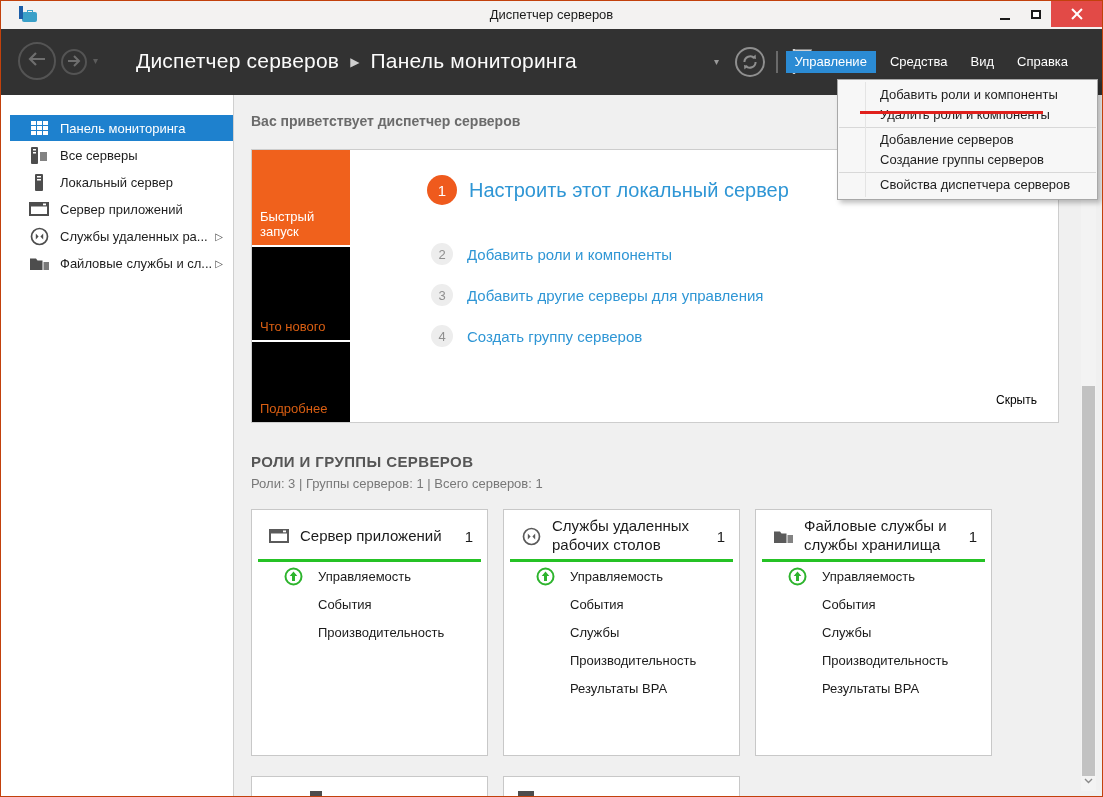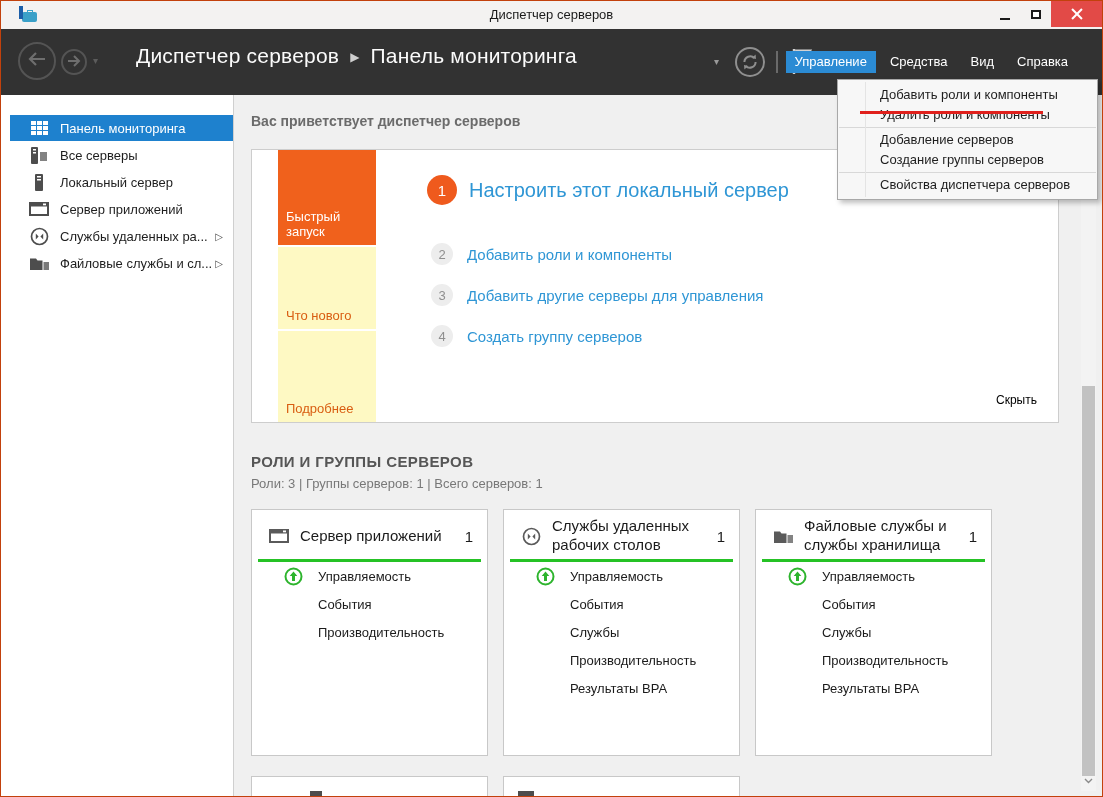--- a/index.html
+++ b/index.html
@@ -24,21 +24,21 @@
   .g-close::before,.g-close::after{content:"";position:absolute;left:-1px;top:5px;width:14px;height:2px;background:#fff;}
   .g-close::before{transform:rotate(45deg);} .g-close::after{transform:rotate(-45deg);}
 
   
   .header{position:absolute;left:0;top:28px;width:100%;height:66px;background:#323232;}
   .nav-back{position:absolute;left:17px;top:13px;width:38px;height:38px;border:2px solid #545454;border-radius:50%;
     display:flex;align-items:center;justify-content:center;}
   .nav-fwd{position:absolute;left:60px;top:20px;width:26px;height:26px;border:2px solid #545454;border-radius:50%;
     display:flex;align-items:center;justify-content:center;}
   .nav-caret{position:absolute;left:92px;top:26px;font-size:10px;color:#5c5c5c;}
-  .breadcrumb{position:absolute;left:135px;top:0;height:66px;line-height:54px;font-size:21px;color:#fbfbfb;letter-spacing:.2px;white-space:nowrap;}
+  .breadcrumb{position:absolute;left:135px;top:0;height:66px;line-height:64px;font-size:21px;color:#fbfbfb;letter-spacing:.2px;white-space:nowrap;}
   .crumb-sep{font-size:12px;color:#cfcfcf;margin:0 11px;vertical-align:2px;}
   .hdr-caret{position:absolute;left:713px;top:27px;font-size:10px;color:#9a9a9a;}
   .hdr-refresh{position:absolute;left:733px;top:17px;width:32px;height:32px;}
   .hdr-sep{position:absolute;left:775px;top:22px;width:2px;height:22px;background:#6a6a6a;}
   .hdr-flag{position:absolute;left:790px;top:19px;width:22px;height:27px;}
   .menubar{position:absolute;right:25px;top:22px;height:22px;display:flex;}
   .menu-tab{height:22px;line-height:22px;padding:0 9px;margin-left:5px;font-size:13px;color:#fff;cursor:default;white-space:nowrap;}
   .menu-tab.active{background:#2b8bd4;}
 
   
@@ -56,24 +56,24 @@
   .sb-item.selected{background:#1e81ce;color:#fff;}
   .sb-icon{position:absolute;left:18px;width:22px;text-align:center;color:#4d4d4d;display:flex;justify-content:center;}
   .sb-item.selected .sb-icon{color:#fff;}
   .sb-label{margin-left:50px;white-space:nowrap;overflow:hidden;}
   .sb-arrow{position:absolute;right:10px;font-size:10px;color:#4d4d4d;}
 
   
   .main{position:absolute;left:234px;top:94px;right:0;bottom:0;background:#f0f0f0;}
   .welcome-heading{position:absolute;left:16px;top:18px;font-size:14px;font-weight:bold;color:#6b6b6b;}
   .welcome-tile{position:absolute;left:16px;top:54px;width:808px;height:274px;background:#fff;border:1px solid #cdcdcd;}
-  .quick-col{position:absolute;left:0;top:0;bottom:0;width:98px;display:flex;flex-direction:column;margin-left:26px;}
+  .quick-col{position:absolute;left:0;top:0;bottom:0;width:98px;display:flex;flex-direction:column;}
   .q-block{position:relative;cursor:default;}
   .q-block.bright{height:95px;background:#f0611c;margin-bottom:2px;}
-  .q-block.amber{height:82px;background:#fef9c3;margin-bottom:2px;}
+  .q-block.amber{height:93px;background:#000000;margin-bottom:2px;}
   .q-block.amber:last-child{flex:1;margin-bottom:0;}
   .q-label{position:absolute;left:8px;bottom:6px;font-size:13px;}
   .q-block.bright .q-label{color:#fff;}
   .q-block.amber .q-label{color:#d95e12;}
   .step{position:absolute;left:175px;display:flex;align-items:center;cursor:default;}
   .step-0{top:25px;} .step-1{top:93px;} .step-2{top:134px;} .step-3{top:175px;}
   .step-num{border-radius:50%;display:flex;align-items:center;justify-content:center;flex:none;}
   .step-0 .step-num{width:30px;height:30px;background:#ef5a1d;color:#fff;font-size:15px;}
   .step-1 .step-num,.step-2 .step-num,.step-3 .step-num{width:22px;height:22px;margin-left:4px;background:#ededed;color:#8f8f8f;font-size:13px;}
   .step-label{margin-left:14px;color:#2f96d5;white-space:nowrap;}

